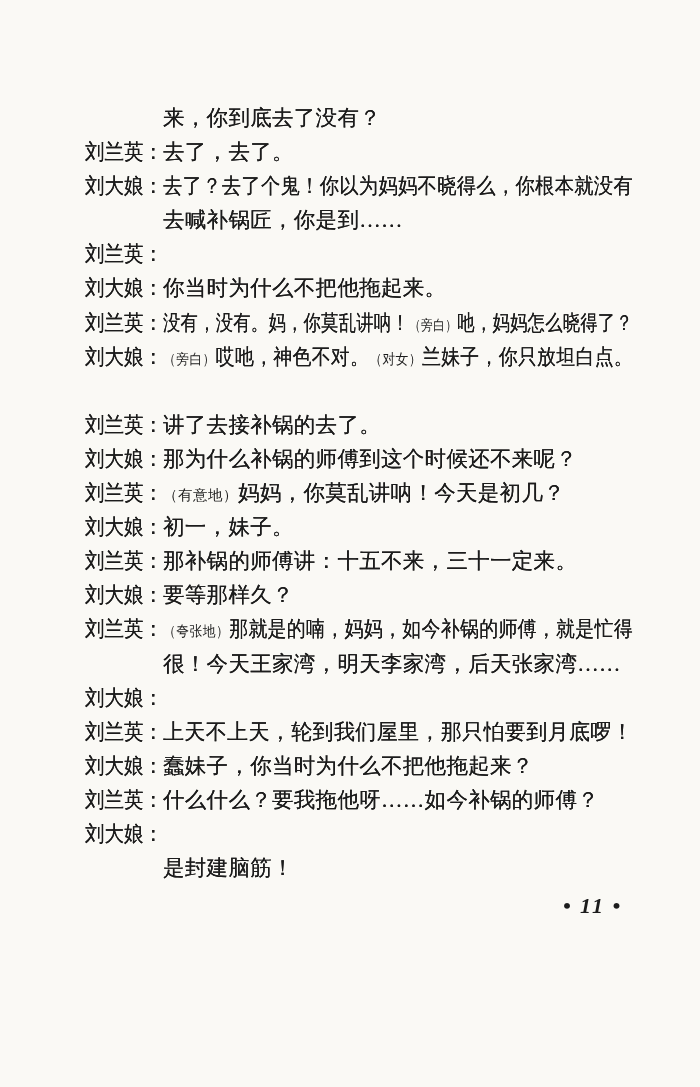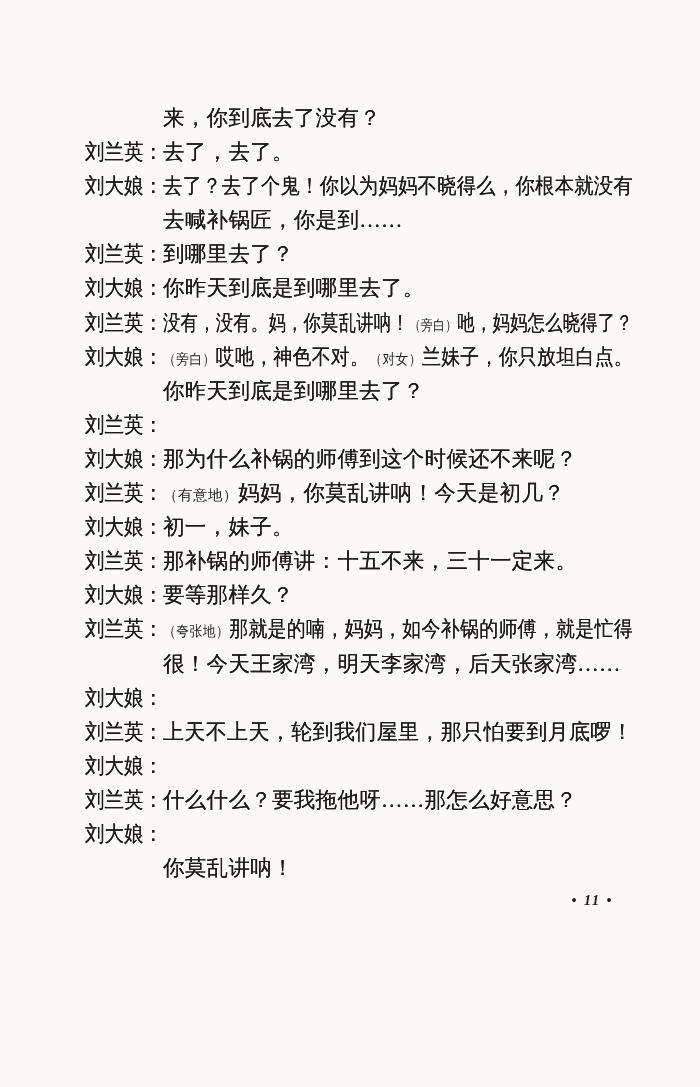--- a/index.html
+++ b/index.html
@@ -59,21 +59,21 @@
   }
   .stage{
     font-size:14.5px;
     letter-spacing:0.5px;
     text-shadow:none;
   }
   .page-num{
     position:absolute;
     top:893px;left:545px;width:95px;
     text-align:center;
-    font-size:14px;
+    font-size:22px;
     font-style:italic;
     font-weight:bold;
     letter-spacing:2px;
     color:var(--ink);
   }
 </style>
 </head>
 <body>
 
 <div class="page">
@@ -89,40 +89,39 @@
       <div class="line">
         <span class="speaker"><span class="speaker-inner" style="transform: scaleX(0.906977);">刘大娘：</span></span>
         <span class="line-text"><span class="line-text-inner" style="transform: scaleX(0.898313);"><span>去了？去了个鬼！你以为妈妈不晓得么，你根本就没有</span></span></span>
       </div>
       <div class="line">
         <span class="speaker"><span class="speaker-inner"></span></span>
         <span class="line-text"><span class="line-text-inner"><span>去喊补锅匠，你是到……</span></span></span>
       </div>
       <div class="line">
         <span class="speaker"><span class="speaker-inner" style="transform: scaleX(0.906977);">刘兰英：</span></span>
-        <span class="line-text"><span class="line-text-inner"><span>到哪里去了？</span></span></span>
       </div>
       <div class="line">
         <span class="speaker"><span class="speaker-inner" style="transform: scaleX(0.906977);">刘大娘：</span></span>
-        <span class="line-text"><span class="line-text-inner"><span>你昨天到底是到哪里去了。</span></span></span>
+        <span class="line-text"><span class="line-text-inner"><span>你当时为什么不把他拖起来。</span></span></span>
       </div>
       <div class="line">
         <span class="speaker"><span class="speaker-inner" style="transform: scaleX(0.906977);">刘兰英：</span></span>
         <span class="line-text"><span class="line-text-inner" style="transform: scaleX(0.805894);"><span>没有，没有。妈，你莫乱讲呐！</span><span class="stage">（旁白）</span><span>吔，妈妈怎么晓得了？</span></span></span>
       </div>
       <div class="line">
         <span class="speaker"><span class="speaker-inner" style="transform: scaleX(0.906977);">刘大娘：</span></span>
         <span class="line-text"><span class="line-text-inner" style="transform: scaleX(0.879789);"><span class="stage">（旁白）</span><span>哎吔，神色不对。</span><span class="stage">（对女）</span><span>兰妹子，你只放坦白点。</span></span></span>
       </div>
       <div class="line">
         <span class="speaker"><span class="speaker-inner"></span></span>
-        <span class="line-text"><span class="line-text-inner"><span>你昨天到底是到哪里去了？</span></span></span>
       </div>
       <div class="line">
         <span class="speaker"><span class="speaker-inner" style="transform: scaleX(0.906977);">刘兰英：</span></span>
+        <span class="line-text"><span class="line-text-inner"><span>讲了去接补锅的去了。</span></span></span>
       </div>
       <div class="line">
         <span class="speaker"><span class="speaker-inner" style="transform: scaleX(0.906977);">刘大娘：</span></span>
         <span class="line-text"><span class="line-text-inner"><span>那为什么补锅的师傅到这个时候还不来呢？</span></span></span>
       </div>
       <div class="line">
         <span class="speaker"><span class="speaker-inner" style="transform: scaleX(0.906977);">刘兰英：</span></span>
         <span class="line-text"><span class="line-text-inner"><span class="stage">（有意地）</span><span>妈妈，你莫乱讲呐！今天是初几？</span></span></span>
       </div>
       <div class="line">
@@ -147,27 +146,28 @@
       </div>
       <div class="line">
         <span class="speaker"><span class="speaker-inner" style="transform: scaleX(0.906977);">刘大娘：</span></span>
       </div>
       <div class="line">
         <span class="speaker"><span class="speaker-inner" style="transform: scaleX(0.906977);">刘兰英：</span></span>
         <span class="line-text"><span class="line-text-inner" style="transform: scaleX(0.979964);"><span>上天不上天，轮到我们屋里，那只怕要到月底啰！</span></span></span>
       </div>
       <div class="line">
         <span class="speaker"><span class="speaker-inner" style="transform: scaleX(0.906977);">刘大娘：</span></span>
+        <span class="line-text"><span class="line-text-inner"><span>蠢妹子，你当时为什么不把他拖起来？</span></span></span>
       </div>
       <div class="line">
         <span class="speaker"><span class="speaker-inner" style="transform: scaleX(0.906977);">刘兰英：</span></span>
-        <span class="line-text"><span class="line-text-inner"><span>什么什么？要我拖他呀……那怎么好意思？</span></span></span>
+        <span class="line-text"><span class="line-text-inner"><span>什么什么？要我拖他呀……如今补锅的师傅？</span></span></span>
       </div>
       <div class="line">
         <span class="speaker"><span class="speaker-inner" style="transform: scaleX(0.906977);">刘大娘：</span></span>
       </div>
       <div class="line">
         <span class="speaker"><span class="speaker-inner"></span></span>
-        <span class="line-text"><span class="line-text-inner"><span>你莫乱讲呐！</span></span></span>
+        <span class="line-text"><span class="line-text-inner"><span>是封建脑筋！</span></span></span>
       </div>
     </div>
   <div class="page-num">• 11 •</div>
 </div>
 
 </body></html>

